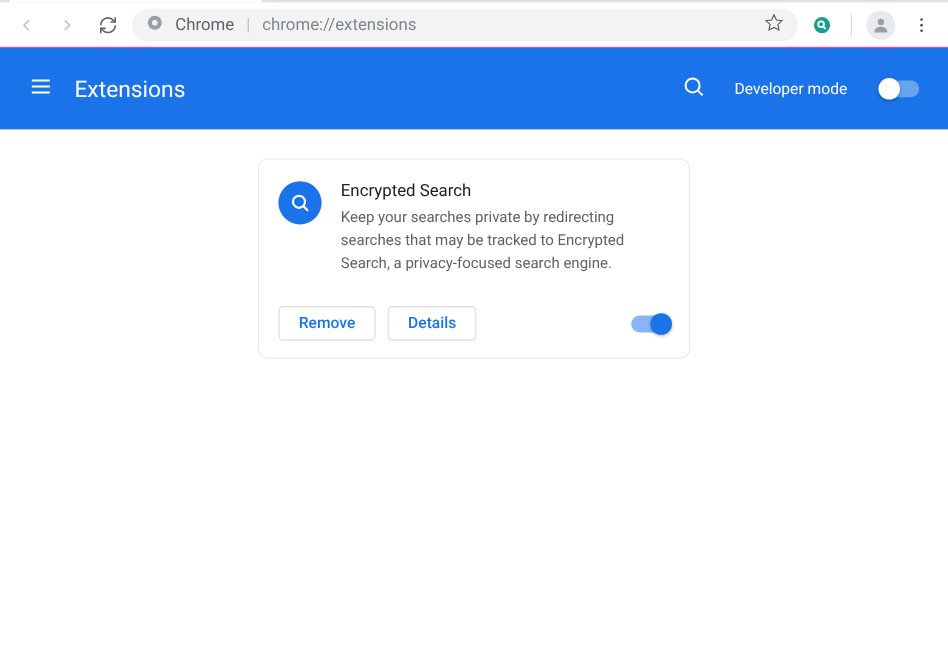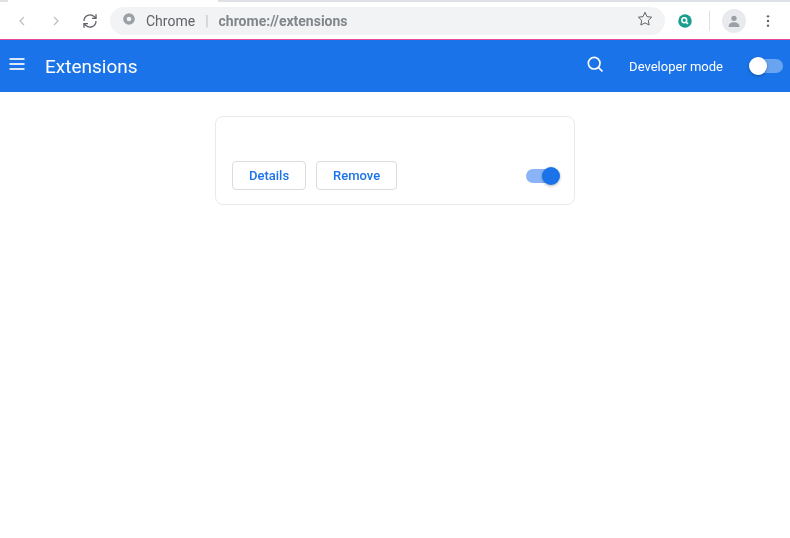--- a/index.html
+++ b/index.html
@@ -13,30 +13,30 @@
 .tab { background: #fff; height: 34px; width: 210px; border-radius: 8px 8px 0 0; display: flex; align-items: center; padding: 0 10px; gap: 8px; font-size: 12px; color: #3c4043; }
 
 
 .toolbar { height: 38px; background: #fff; display: flex; align-items: center; padding: 0 8px; gap: 6px; border-bottom: 1px solid #ec4899; }
 .toolbar .navbtn { width: 28px; height: 28px; display: flex; align-items: center; justify-content: center; border-radius: 50%; }
 .toolbar .navbtn svg { stroke: #5f6368; stroke-width: 2; fill: none; }
 .toolbar .navbtn.disabled svg { stroke: #bdc1c6; }
 .omnibox { flex: 1; height: 28px; background: #f1f3f4; border-radius: 14px; display: flex; align-items: center; padding: 0 12px; gap: 10px; font-size: 14px; color: #5f6368; }
 .omnibox .chromelabel { color: #5f6368; }
 .omnibox .sep { color: #bdc1c6; }
-.omnibox .urltext { color: #80868b; flex: 1; font-weight: bold; }
+.omnibox .urltext { color: #80868b; flex: 1; }
 .omnibox .star svg { stroke: #5f6368; fill: none; stroke-width: 1.5; }
 .toolbar .iconbtn { width: 28px; height: 28px; display: flex; align-items: center; justify-content: center; }
 .toolbar .avatar { width: 24px; height: 24px; border-radius: 50%; background: #e8eaed; display: flex; align-items: center; justify-content: center; }
 .toolbar .avatar svg { fill: #9aa0a6; }
 .toolbar .divider { width: 1px; height: 20px; background: #e0e0e0; margin: 0 4px; }
 .toolbar .dots svg { fill: #5f6368; }
 
 
-.extheader { height: 52px; background: #1a73e8; display: flex; align-items: center; padding: 0 7px; color: #fff; gap: 18px; }
+.extheader { height: 68px; background: #1a73e8; display: flex; align-items: center; padding: 0 24px; color: #fff; gap: 18px; }
 .extheader .menuicon svg { stroke: #fff; stroke-width: 2; }
 .extheader .title { font-size: 19px; font-weight: 400; flex: 1; }
 .extheader .searchicon svg { stroke: #fff; stroke-width: 2; fill: none; }
 .extheader .devmode { font-size: 13px; margin: 0 10px 0 6px; }
 .extheader .toggle { width: 32px; height: 14px; background: rgba(255,255,255,0.35); border-radius: 7px; position: relative; }
 .extheader .toggle::after { content: ""; position: absolute; width: 18px; height: 18px; border-radius: 50%; background: #fff; left: -2px; top: -2px; box-shadow: 0 1px 3px rgba(0,0,0,0.3); }
 
 
 .content { position: relative; height: calc(538px - 36px - 38px - 56px - 8px); background: #fff; padding-top: 24px; z-index: 1; }
 .card { width: 360px; margin-left: 215px; background: #fff; border: 1px solid #e8eaed; border-radius: 8px; padding: 18px 16px 14px 16px; box-shadow: 0 0 0 rgba(0,0,0,0); position: relative; z-index: 2; }
@@ -143,22 +143,34 @@
         <circle cx="11" cy="11" r="7"></circle>
         <line x1="21" y1="21" x2="16" y2="16"></line>
       </svg>
   </span>
   <span class="devmode">Developer mode</span>
   <div class="toggle"></div>
 </div>
 
 <div class="content">
   <div class="card">
+    <div class="top">
+      <div class="exticon">
+        <svg width="20" height="20" viewBox="0 0 24 24">
+            <circle cx="11" cy="11" r="6"></circle>
+            <line x1="20" y1="20" x2="15.5" y2="15.5"></line>
+          </svg>
+      </div>
+      <div>
+        <div class="extname">Encrypted Search</div>
+        <div class="extdesc">Keep your searches private by redirecting searches that may be tracked to Encrypted Search, a privacy-focused search engine.</div>
+      </div>
+    </div>
     <div class="bottom">
+      <button class="btn">Remove</button>
       <button class="btn">Details</button>
-      <button class="btn">Remove</button>
       <div class="spacer"></div>
       <div class="cardtoggle"></div>
     </div>
   </div>
 </div>
 
 <div class="bottombar"></div>
 
 </body></html>

